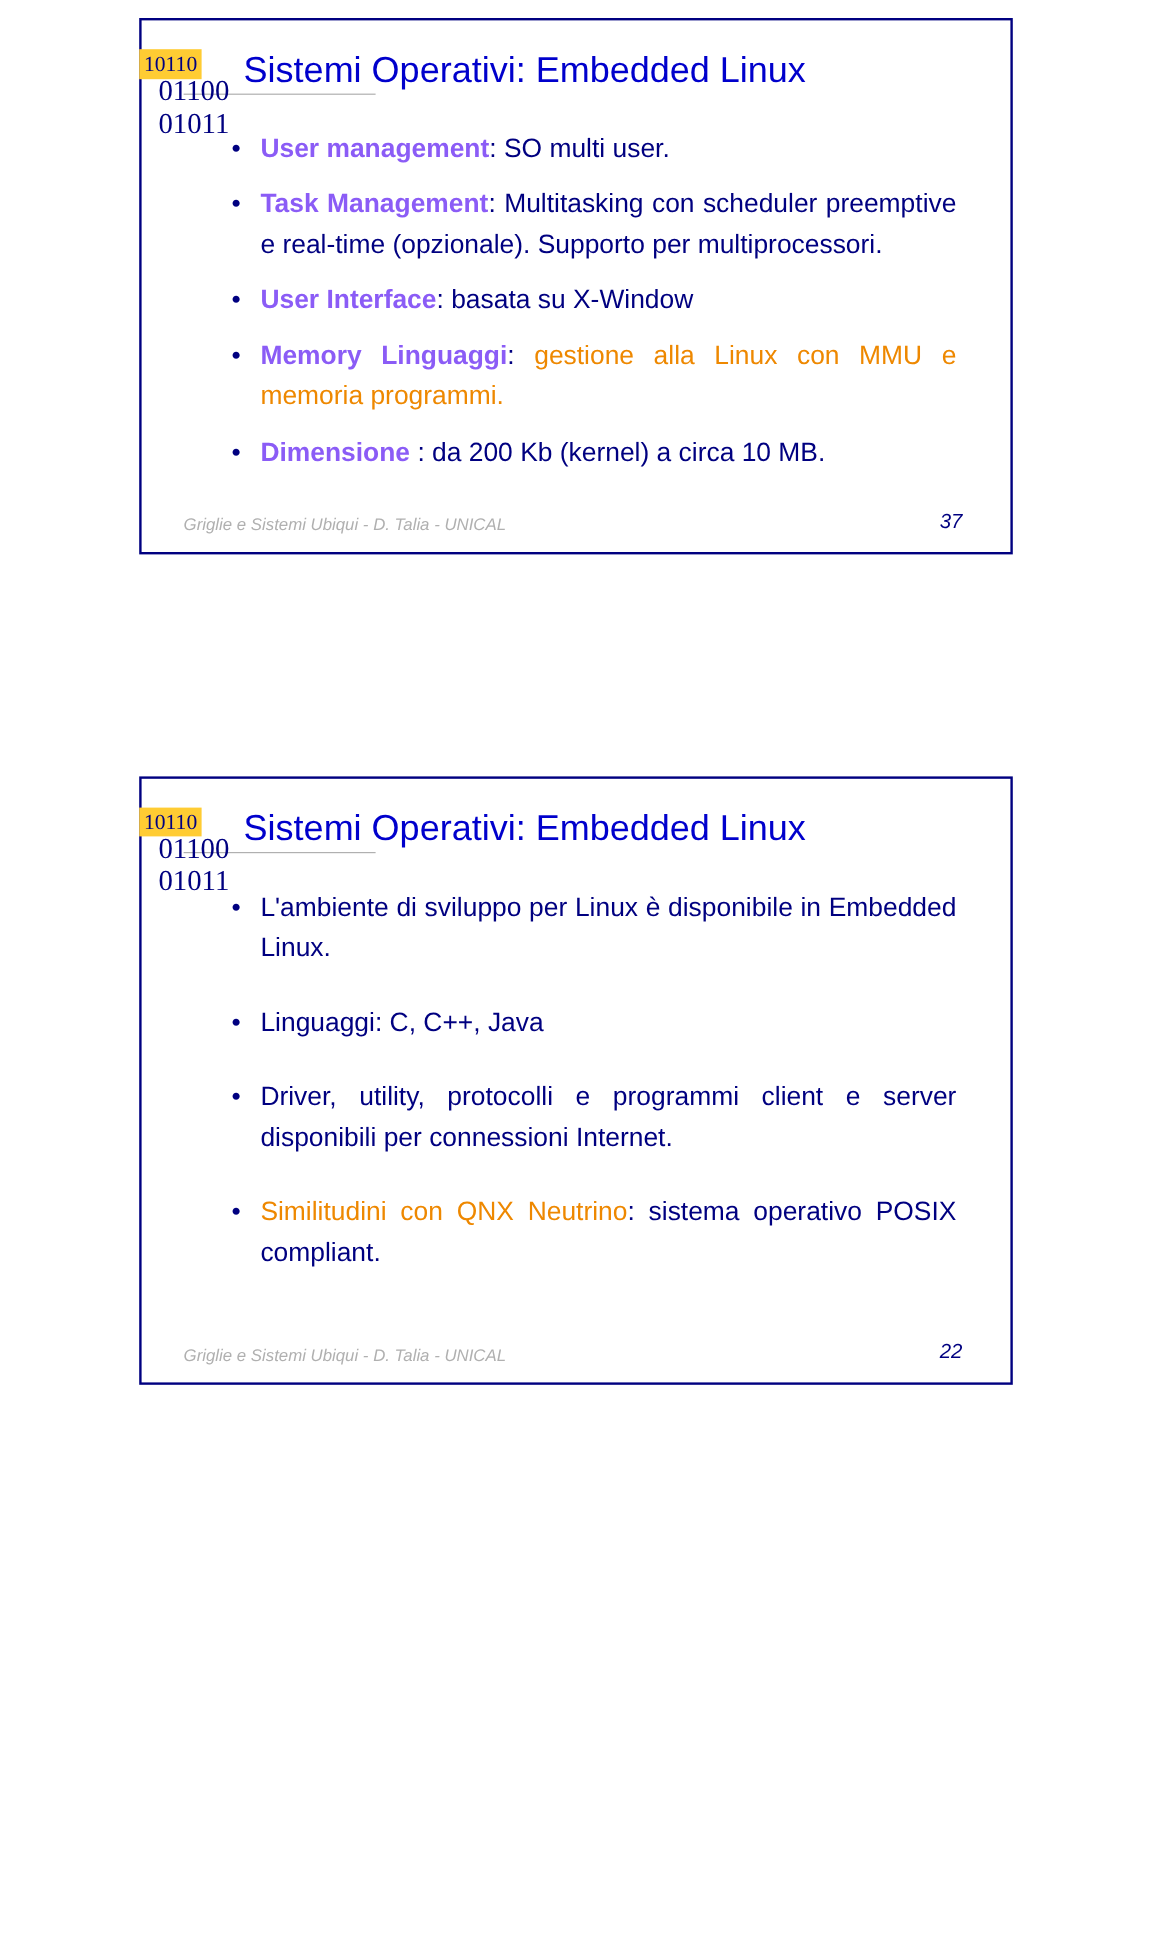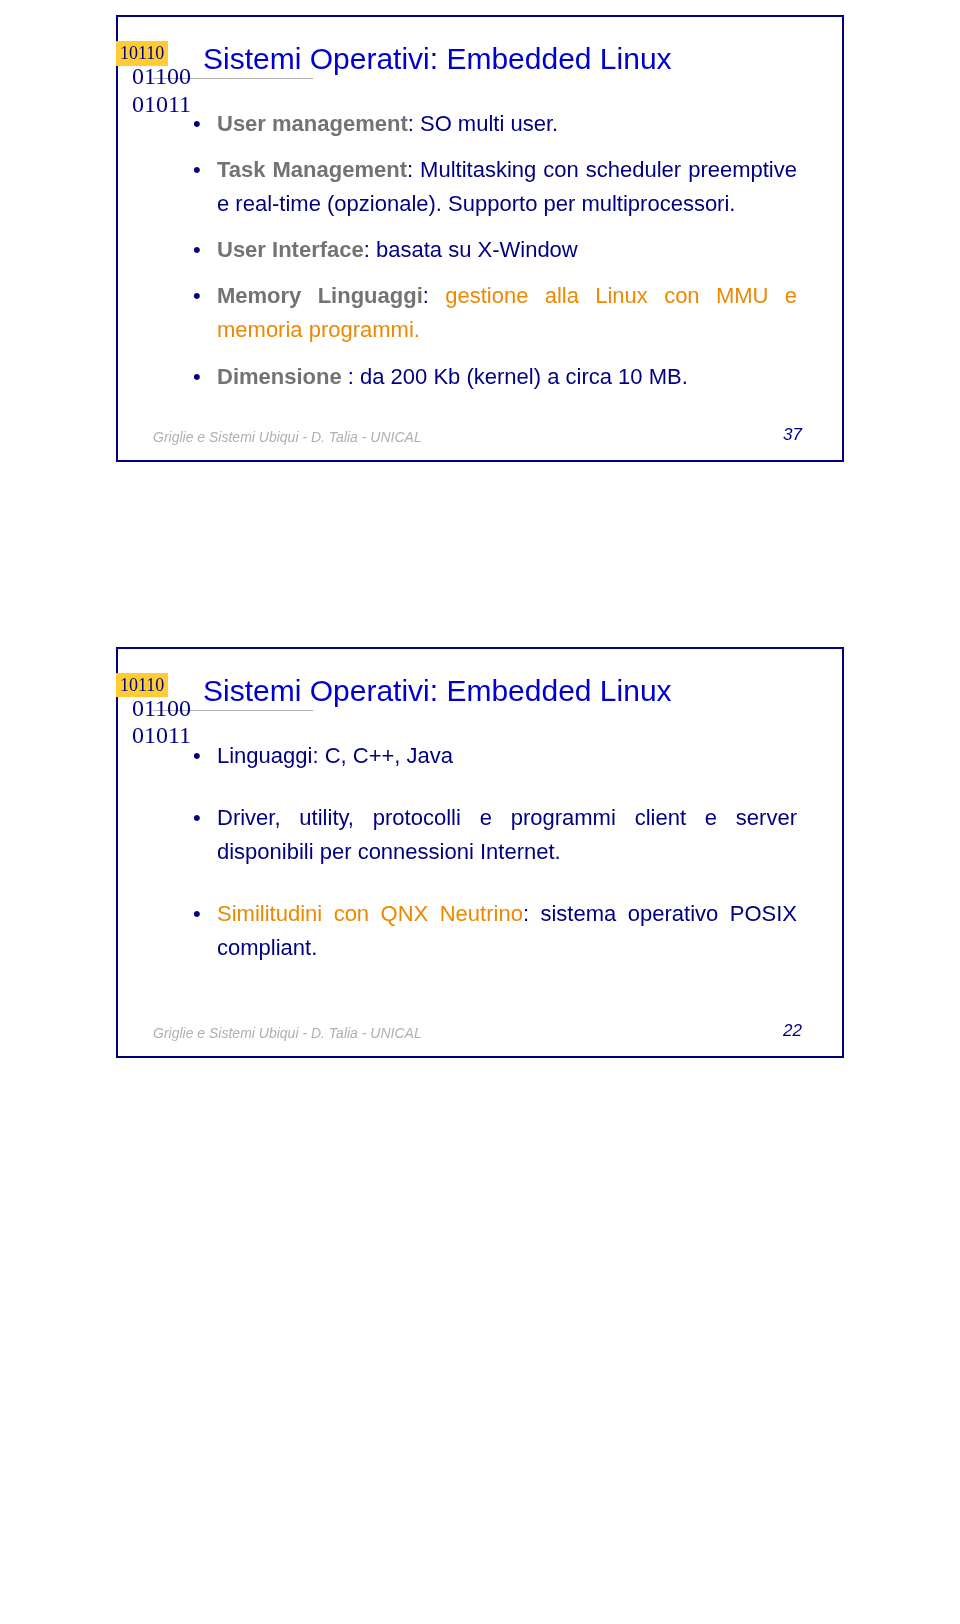--- a/index.html
+++ b/index.html
@@ -74,21 +74,21 @@
     text-align: justify;
   }
   ul.main > li::before {
     content: "•";
     position: absolute;
     left: 0;
     top: 0;
     color: #000080;
     font-size: 22px;
   }
-  .bold { font-weight: bold; color: #737373; }
+  .bold { font-weight: bold; color: #8b5cf6; }
   .orange { color: #ee8800; }
   .footer {
     margin-top: 35px;
     font-family: Tahoma, Verdana, sans-serif;
     font-size: 14px;
     color: #b0b0b0;
     position: relative;
     font-style: italic;
   }
   .footer .left {
@@ -156,20 +156,23 @@
     <span class="l2">01100</span>
     <span class="l2">01011</span>
   </div>
 
   <div class="title">Sistemi Operativi: Embedded Linux</div>
   <div class="title-underline"></div>
 
   <div class="content">
     <ul class="main">
       <li style="margin-bottom:28px;">
+        <span>L'ambiente di sviluppo per Linux è disponibile in Embedded Linux.</span>
+      </li>
+      <li style="margin-bottom:28px;">
         <span>Linguaggi: C, C++, Java</span>
       </li>
       <li style="margin-bottom:28px;">
         <span>Driver, utility, protocolli e programmi client e server disponibili per connessioni Internet.</span>
       </li>
       <li>
         <span class="orange">Similitudini con QNX Neutrino</span><span>: sistema operativo POSIX compliant.</span>
       </li>
     </ul>
   </div>

